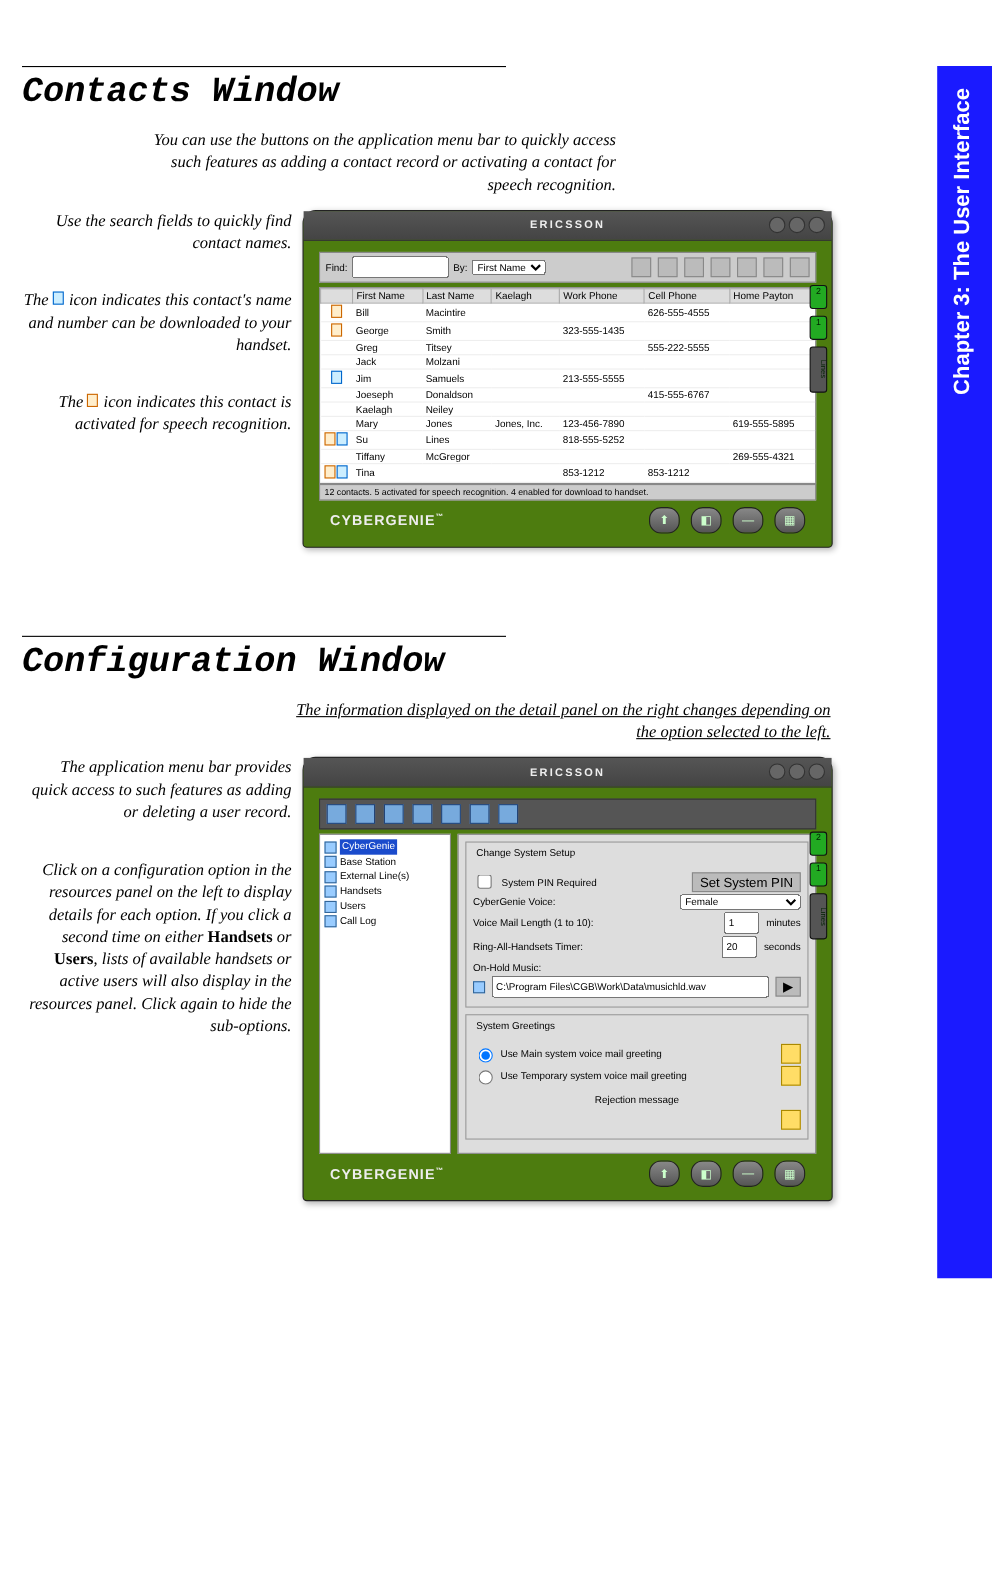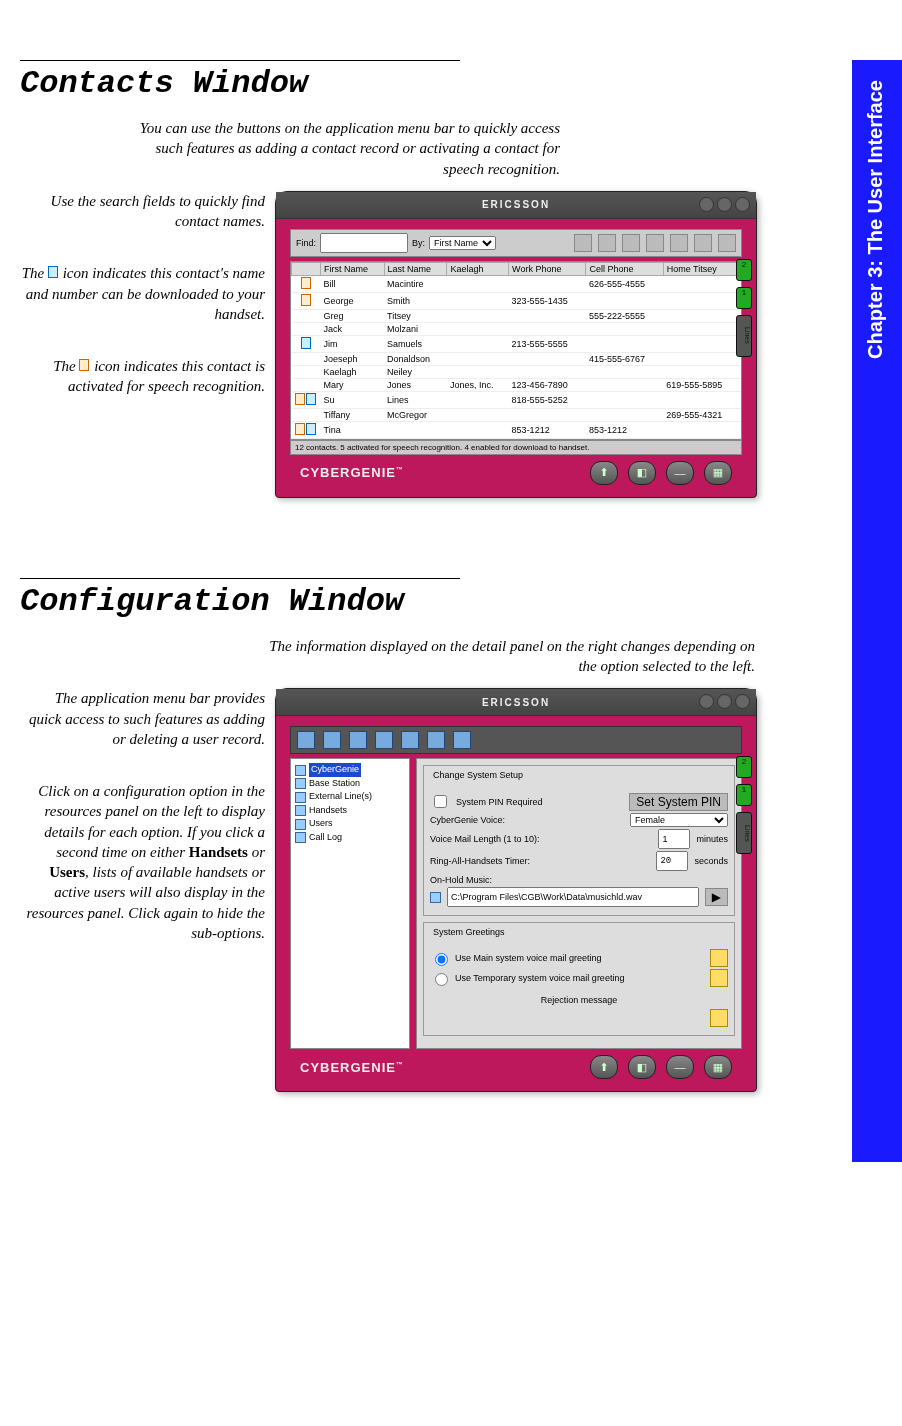--- a/index.html
+++ b/index.html
@@ -73,21 +73,21 @@
   }
   .callout-col .callout { margin-bottom: 32px; }
   .screenshot-col { flex: 1; }
   .center-callout {
     width: 450px;
     margin: 0 0 12px 280px;
   }
 
   
   .win {
-    background: #be185d;
+    background: #4d7c0f;
     border: 1px solid #222;
     border-radius: 12px 12px 4px 4px;
     box-shadow: 2px 2px 6px rgba(0,0,0,0.3);
     color: #ddd;
     font-family: Tahoma, Arial, sans-serif;
     font-size: 9px;
     position: relative;
   }
   .titlebar {
     height: 26px;
@@ -203,21 +203,21 @@
           <div class="grid">
             <table>
               <thead>
                   <tr>
                 <th style="width:22px;"></th>
                 <th>First Name</th>
                 <th>Last Name</th>
                 <th>Kaelagh</th>
                 <th>Work Phone</th>
                 <th>Cell Phone</th>
-                <th>Home Titsey</th>
+                <th>Home Payton</th>
               </tr>
                 </thead>
               <tbody id="contacts-body">
                   <tr>
                     <td class="iconcell"><span class="mini-icon sp"></span></td>
                     <td>Bill</td>
                     <td>Macintire</td>
                     <td></td>
                     <td></td>
                     <td>626-555-4555</td>
@@ -328,21 +328,21 @@
           </div>
         </div>
       </div>
     </div>
   </div>
 
   <div style="height:50px;"></div>
   <div class="section-rule"></div>
   <h1 class="section">Configuration Window</h1>
 
-  <div class="callout" style="width:490px;margin-left:245px;margin-bottom:12px;">The information displayed on the detail panel on the right changes depending on the option selected to the left.</div>
+  <div class="callout" style="width:490px;margin-left:245px;margin-bottom:12px;text-decoration:underline;">The information displayed on the detail panel on the right changes depending on the option selected to the left.</div>
 
   <div class="callout-block">
     <div class="callout-col">
       <div class="callout">The application menu bar provides quick access to such features as adding or deleting a user record.</div>
       <div class="callout">
         <span>Click on a configuration option in the resources panel on the left to display details for each option. If you click a second time on either </span><b class="nonit">Handsets</b><span> or </span><b class="nonit">Users</b><span>, lists of available handsets or active users will also display in the resources panel. Click again to hide the sub-options.</span>
       </div>
     </div>
     <div class="screenshot-col">
       <div class="win" style="width:480px;">
@@ -399,30 +399,30 @@
             <div class="detail">
               <div class="group">
                 <span class="gt">Change System Setup</span>
                 <div class="frow">
                   <input type="checkbox" style="">
                   <label>System PIN Required</label>
                   <button class="btn-flat" style="margin-left:auto;">Set System PIN</button>
                 </div>
                 <div class="frow">
                   <label>CyberGenie Voice:</label>
-                  <select style="margin-left:auto;width:98px;"><option>Female</option></select>
+                  <select style="margin-left:auto;width:110px;"><option>Female</option></select>
                 </div>
                 <div class="frow">
                   <label>Voice Mail Length (1 to 10):</label>
                   <input type="text" style="width: 24px; margin-left: auto;" value="1">
                   <span>minutes</span>
                 </div>
                 <div class="frow">
                   <label>Ring-All-Handsets Timer:</label>
-                  <input type="text" style="width: 24px; margin-left: auto; font-family: Liberation Mono, monospace;" value="20">
+                  <input type="text" style="width: 24px; margin-left: auto;" value="20">
                   <span>seconds</span>
                 </div>
                 <div style="margin-top:4px;">
                   <div>On-Hold Music:</div>
                   <div class="frow">
                     <span class="tiny-sq"></span>
                     <input type="text" style="flex: 1 1 0%;" value="C:\Program Files\CGB\Work\Data\musichld.wav">
                     <button class="btn-flat">▶</button>
                   </div>
                 </div>

